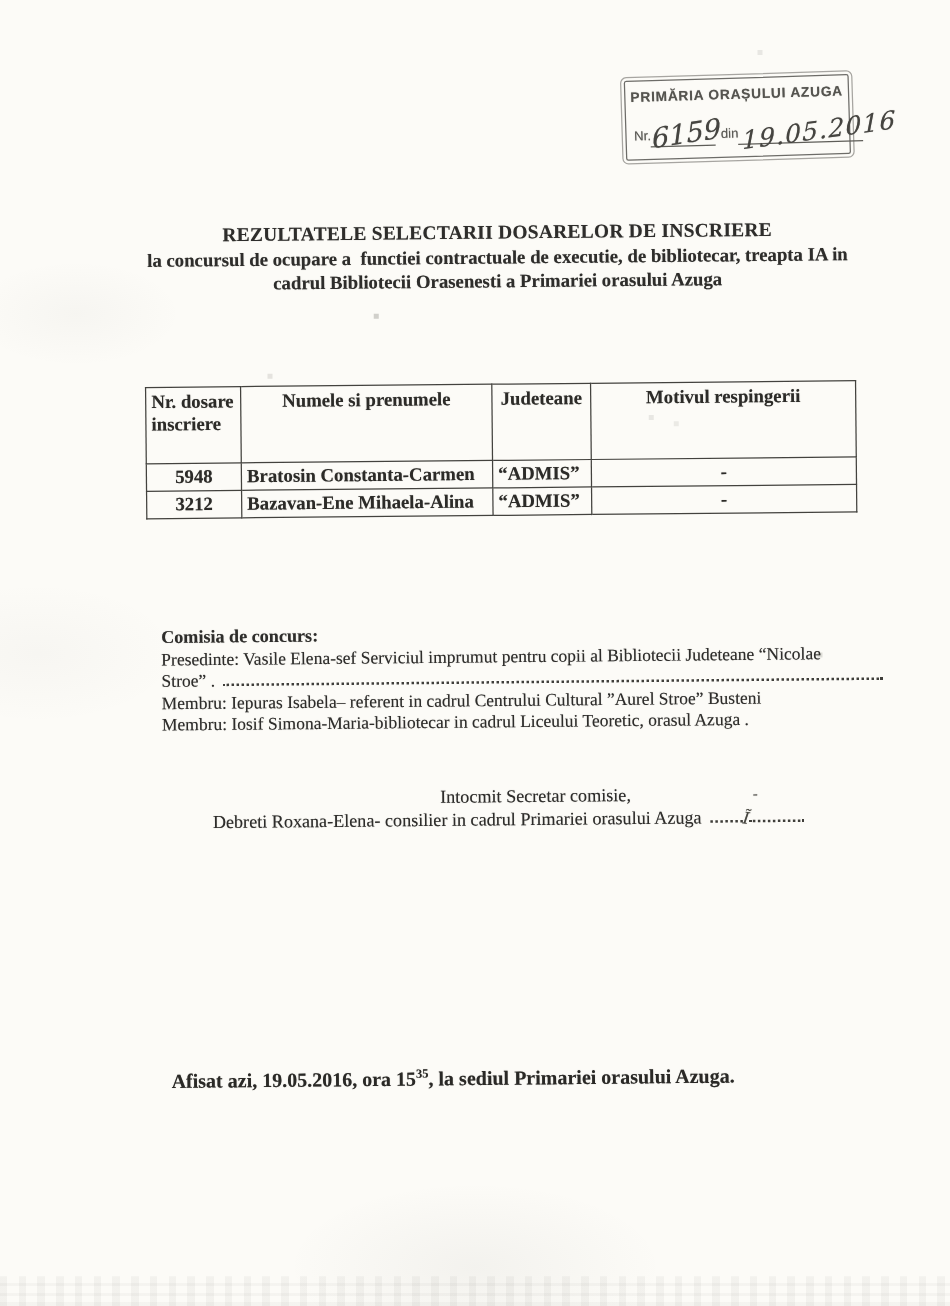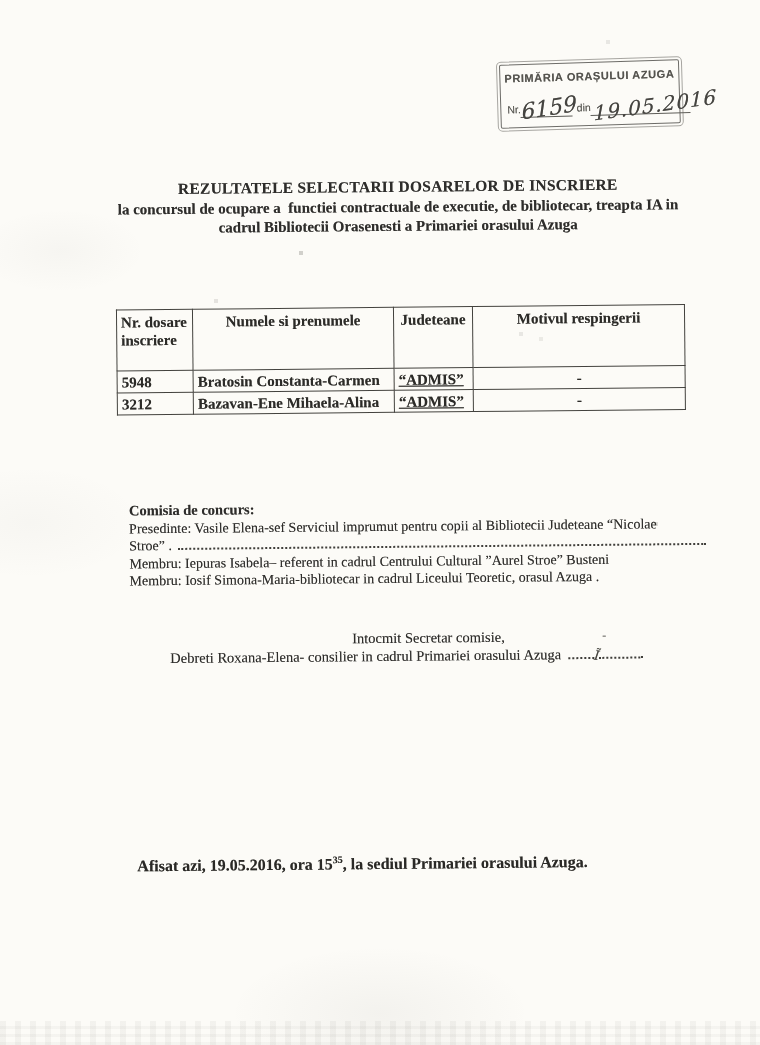--- a/index.html
+++ b/index.html
@@ -65,23 +65,23 @@
   }
   .doc-table th,.doc-table td{
     border:1.8px solid #43423e;
     font-weight:bold;color:#2c2b28;
     padding:1px 4px;
   }
   .doc-table th{font-size:15px;vertical-align:top;padding-top:3px;line-height:18px;}
   .doc-table td{font-size:15px;height:19px;line-height:18px;}
   .th-nr{text-align:left;}
   .th-name,.th-res,.th-motive{text-align:center;}
-  .td-nr{text-align:left;}
+  .td-nr{text-align:center;}
   .td-name{text-align:left;padding-left:13px;}
-  .td-res{text-align:left;padding-left:5px;text-decoration:underline;}
+  .td-res{text-align:left;padding-left:5px;}
   .td-motive{text-align:center;font-weight:bold;}
   .header-row th{height:56px;}
 
   
   .commission{position:absolute;left:128px;top:500px;width:622px;font-size:14px;line-height:17.6px;}
   .commission .line{white-space:nowrap;}
   .c-head{font-weight:bold;font-size:14.5px;}
   .leader{display:inline-block;border-bottom:2px dotted #3f3e3a;height:0.72em;vertical-align:baseline;}
   .leader-long{width:528px;margin-left:6px;}
 

